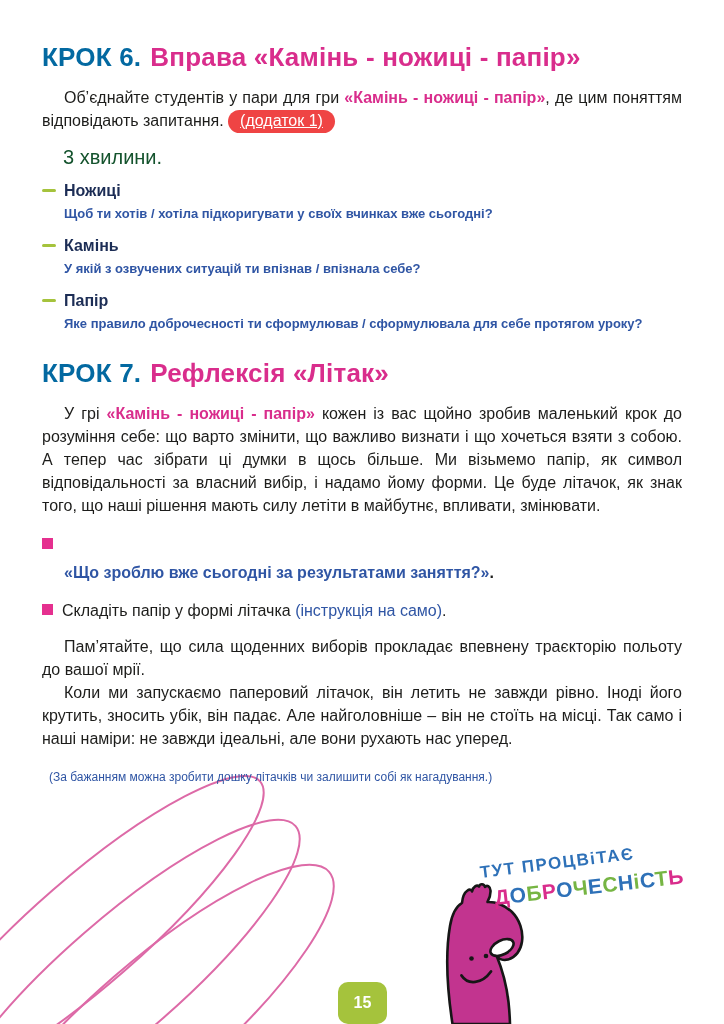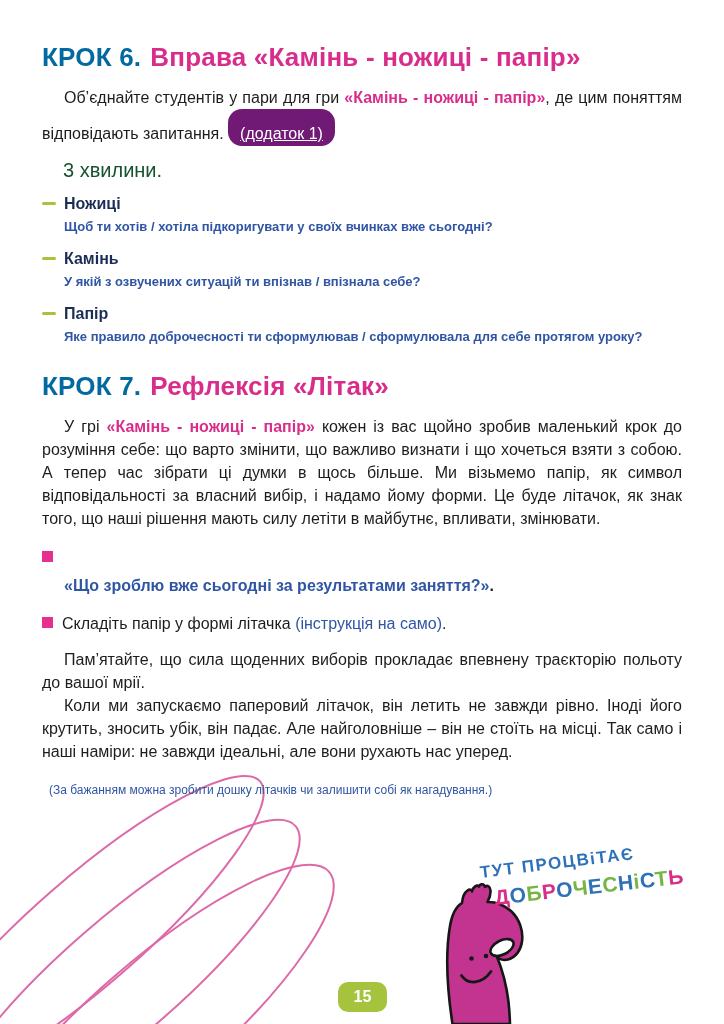--- a/index.html
+++ b/index.html
@@ -25,25 +25,25 @@
     margin: 14px 0 0 0;
     font-size: 16px;
     line-height: 23px;
     text-align: justify;
     text-indent: 22px;
   }
   .magenta-bold { color: #d92d8c; font-weight: bold; }
   .pill {
     display: inline-block;
     text-indent: 0;
-    background: #701a75;
+    background: #ef4444;
     color: #ffffff;
     text-decoration: underline;
     border-radius: 14px;
-    padding: 16px 12px 3px 12px;
+    padding: 2px 12px 3px 12px;
     font-size: 16px;
     line-height: 18px;
     cursor: pointer;
   }
   .duration { margin: 13px 0 0 21px; color: #14532d; font-size: 20px; line-height: 23px; }
   .rps-list { }
   .rps-item { margin-top: 11px; }
   .term-row { display: flex; align-items: center; }
   .dash {
     width: 14px; height: 3px; border-radius: 2px;
@@ -87,21 +87,21 @@
     white-space: nowrap;
   }
   .hand2 {
     position: absolute; left: 493px; top: 886px; z-index: 3;
     transform: rotate(-6.5deg); transform-origin: left top;
     font-weight: bold; font-size: 21px; letter-spacing: 0.5px;
     white-space: nowrap;
   }
   .page-tab {
     position: absolute; left: 338px; top: 982px; z-index: 5;
-    width: 49px; height: 30px;
+    width: 49px; height: 42px;
     background: #a5c33c; border-radius: 10px;
     color: #ffffff; font-weight: bold; font-size: 16px;
     display: flex; align-items: center; justify-content: center;
   }
 </style>
 </head>
 <body>
 
 <div class="page">
 

